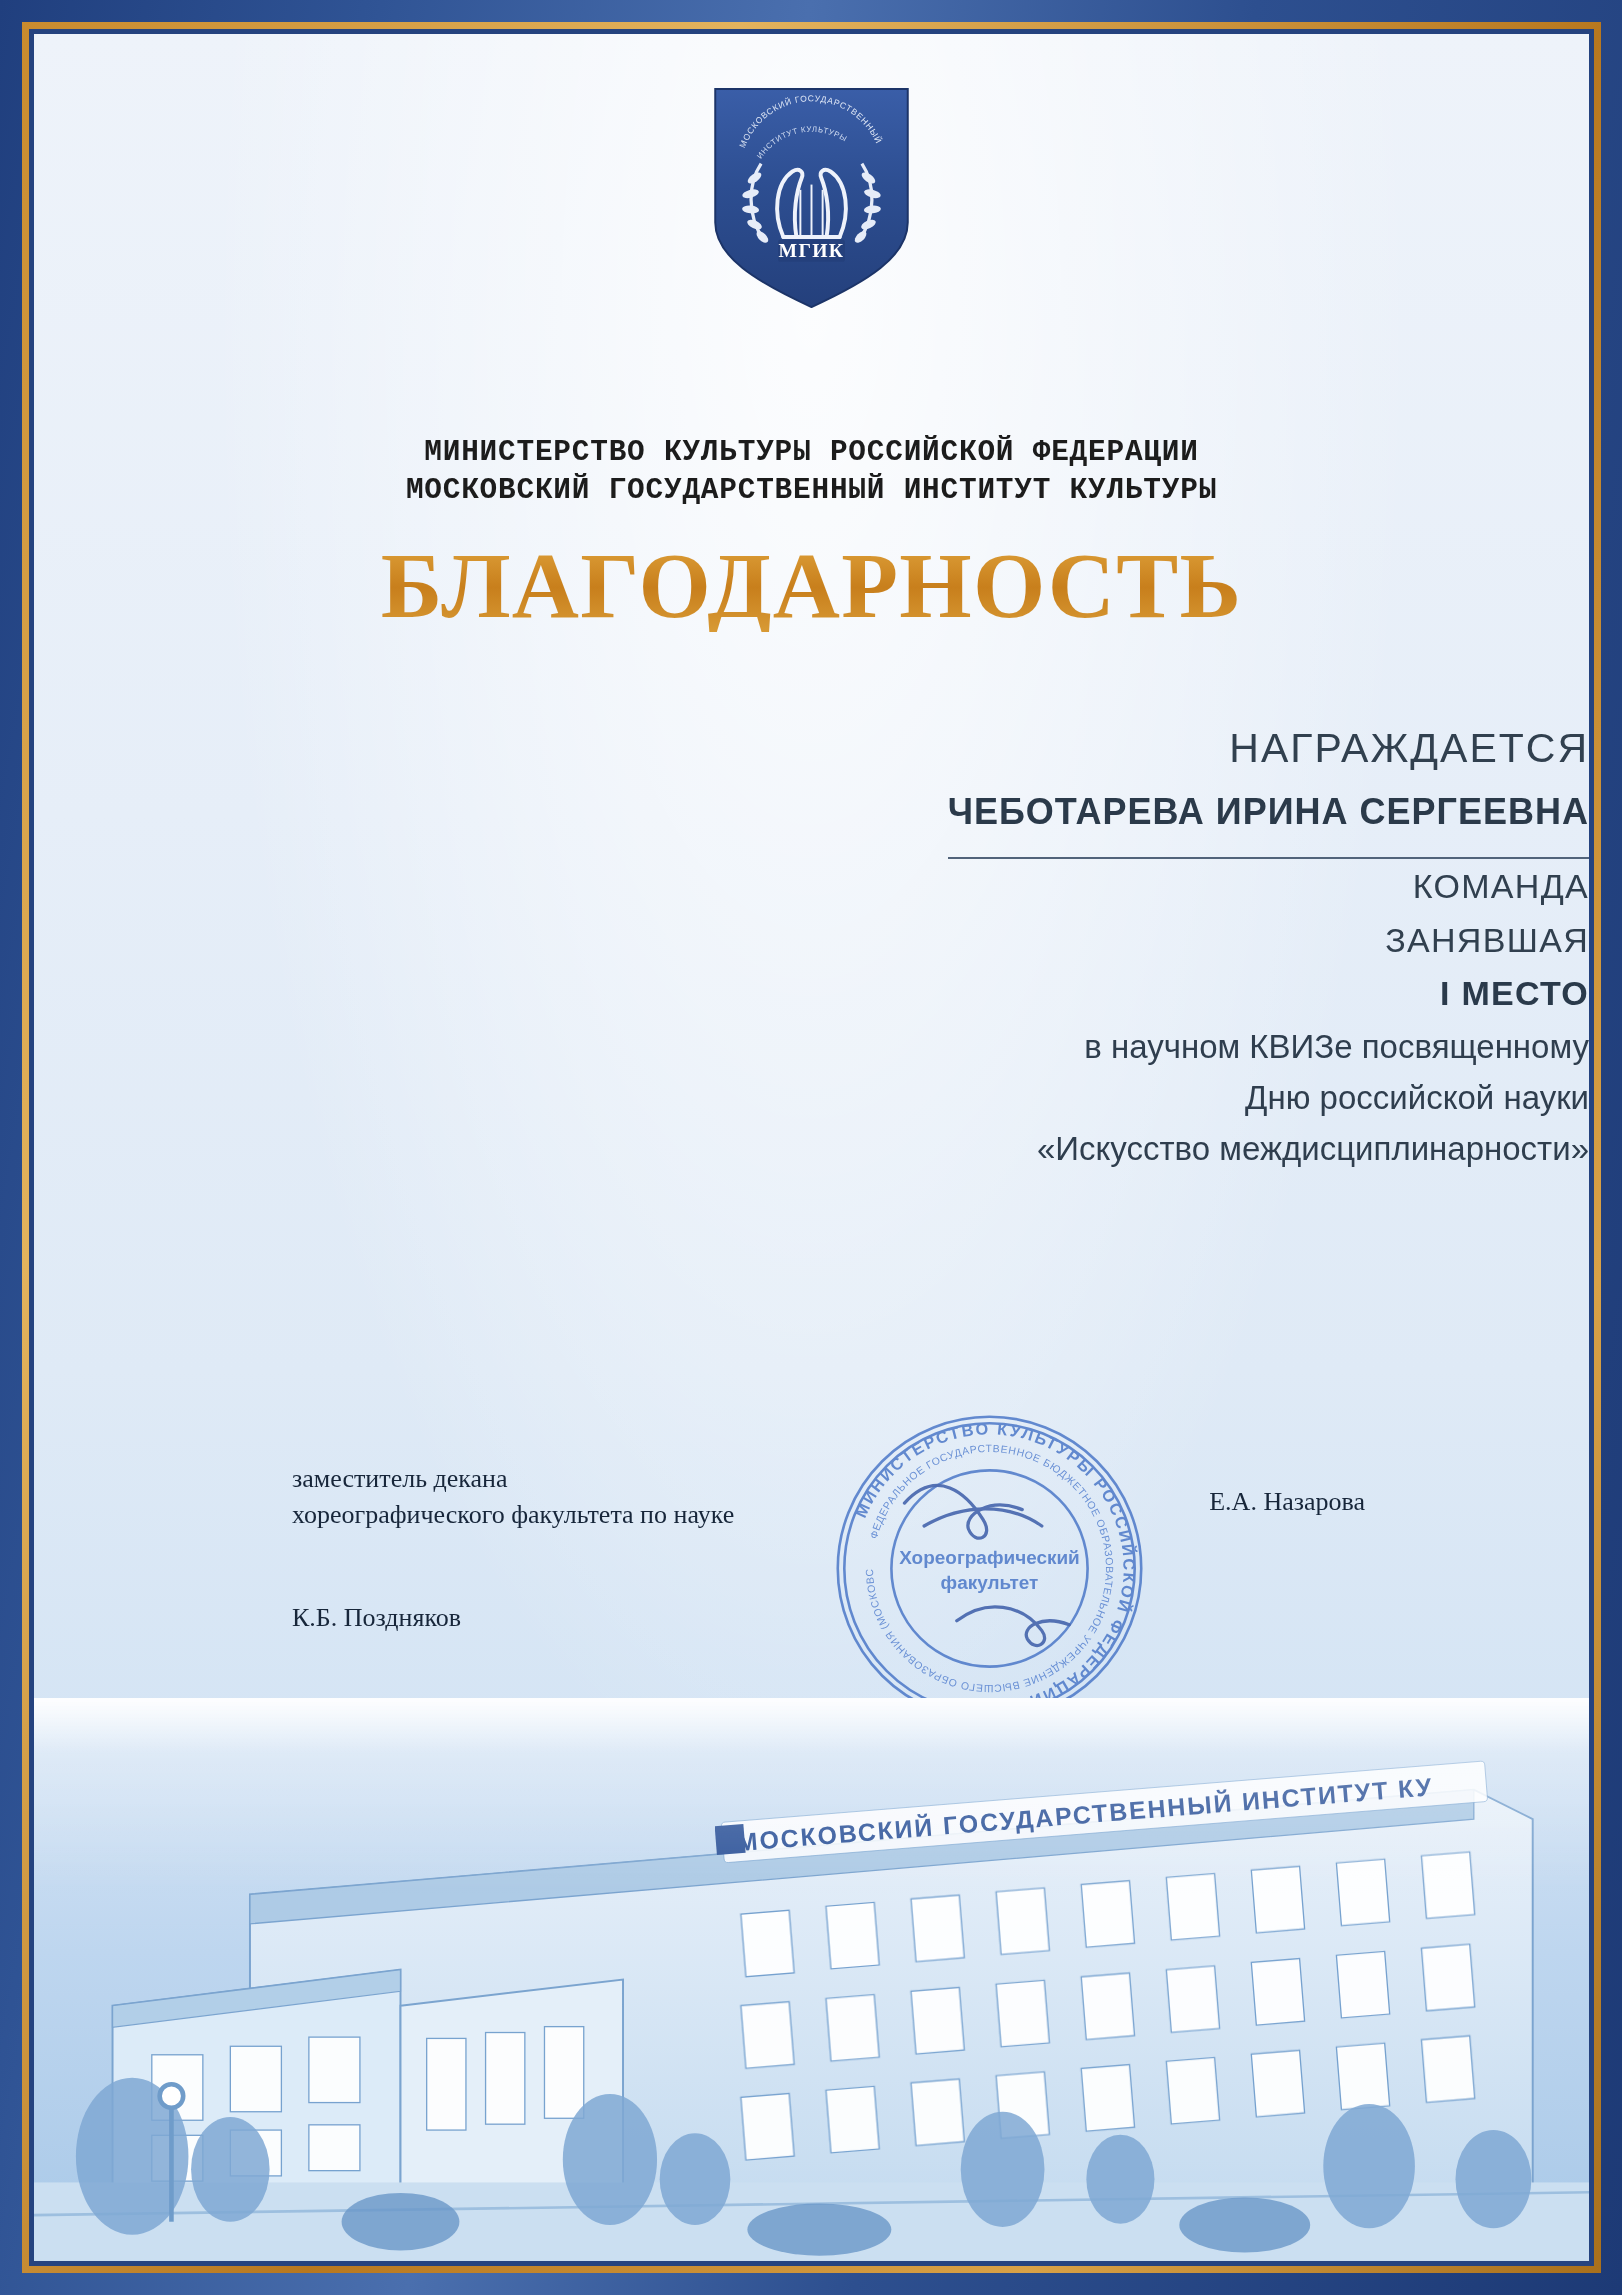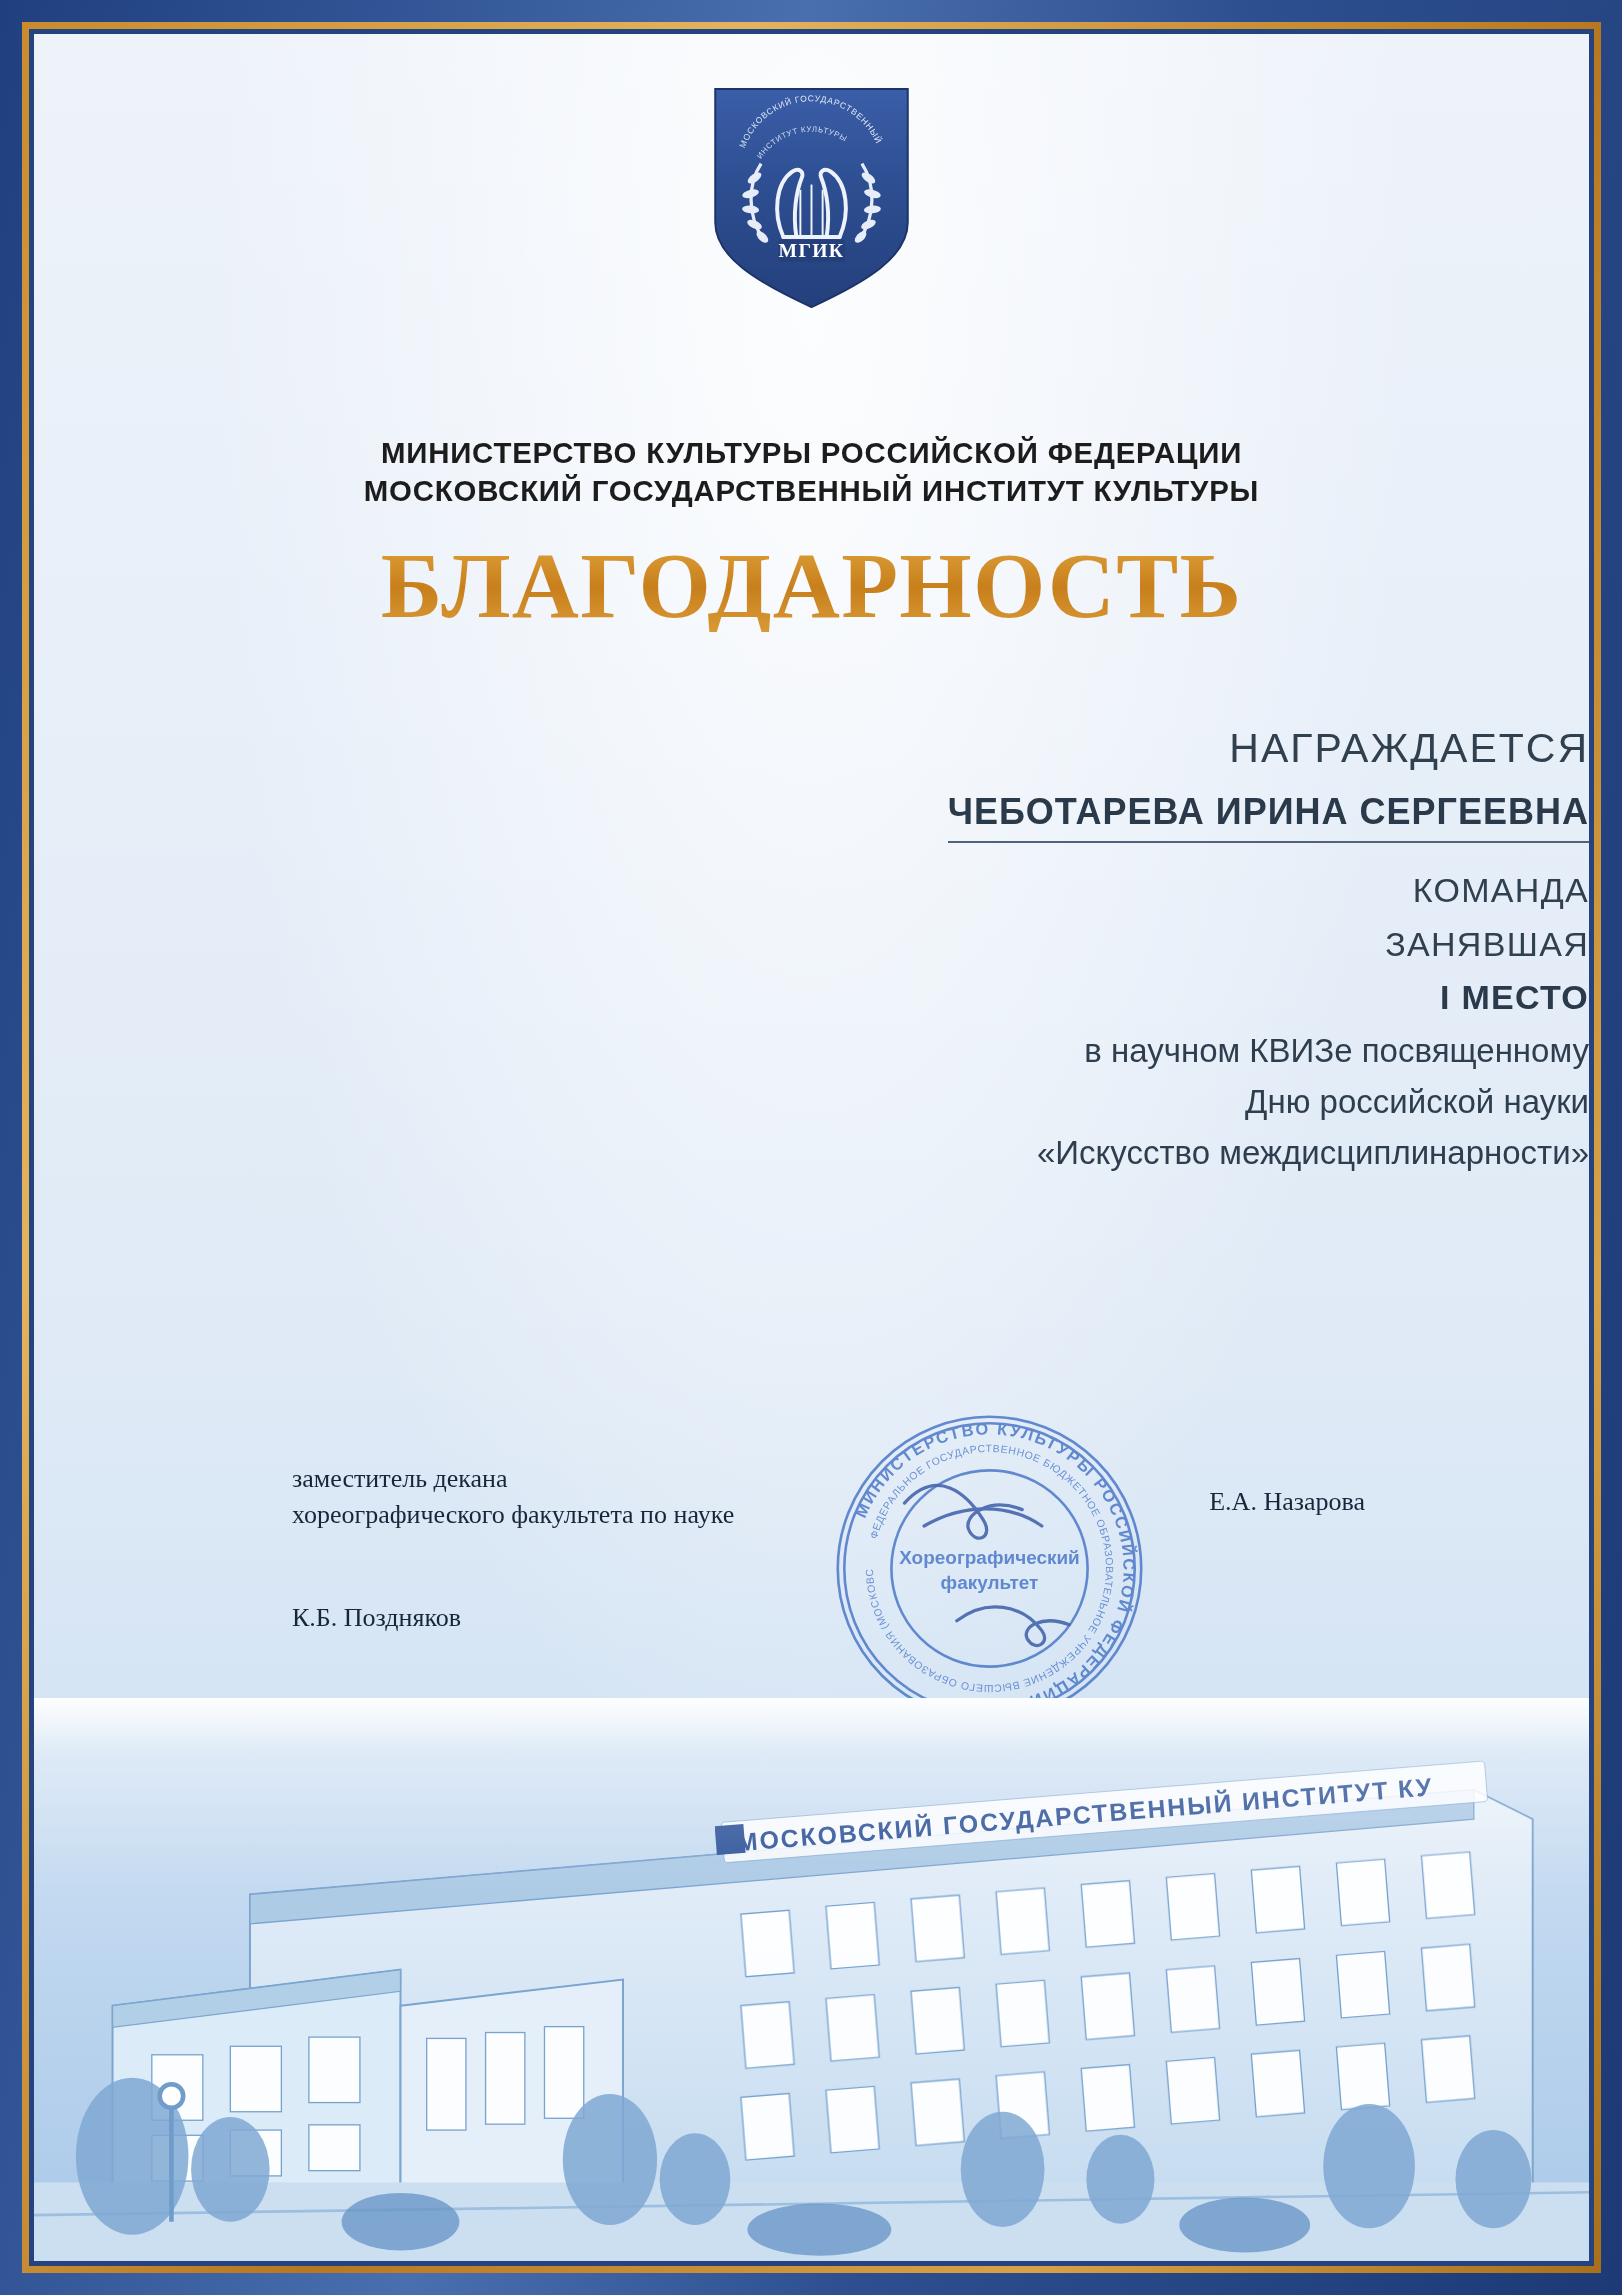--- a/index.html
+++ b/index.html
@@ -68,21 +68,21 @@
   }
   .shield svg { display: block; }
 
   
   .ministry {
     position: absolute;
     left: 0; right: 0;
     top: 400px;
     text-align: center;
     color: #1c1c1c;
-    font-family: Liberation Sans, sans-serif;
+    font-family: Liberation Mono, monospace;
     font-weight: bold;
     font-size: 29.4px;
     letter-spacing: 0.8px;
     line-height: 1.28;
   }
   .ministry div { white-space: nowrap; }
 
   .title {
     position: absolute;
     left: 0; right: 0;
@@ -119,22 +119,22 @@
     font-weight: 400;
     margin-bottom: 22px;
   }
   .recipient {
     font-size: 36px;
     font-weight: bold;
     letter-spacing: 1px;
     color: #2b3a4a;
     display: inline-block;
     border-bottom: 2px solid #51637a;
-    padding-bottom: 8px;
-    margin-bottom: 30px;
+    padding-bottom: 24px;
+    margin-bottom: 10px;
   }
   .word {
     font-size: 34px;
     letter-spacing: 1.3px;
     color: #31404f;
     margin-bottom: 19.6px;
   }
   .team {
     font-size: 37px;
     font-weight: bold;

